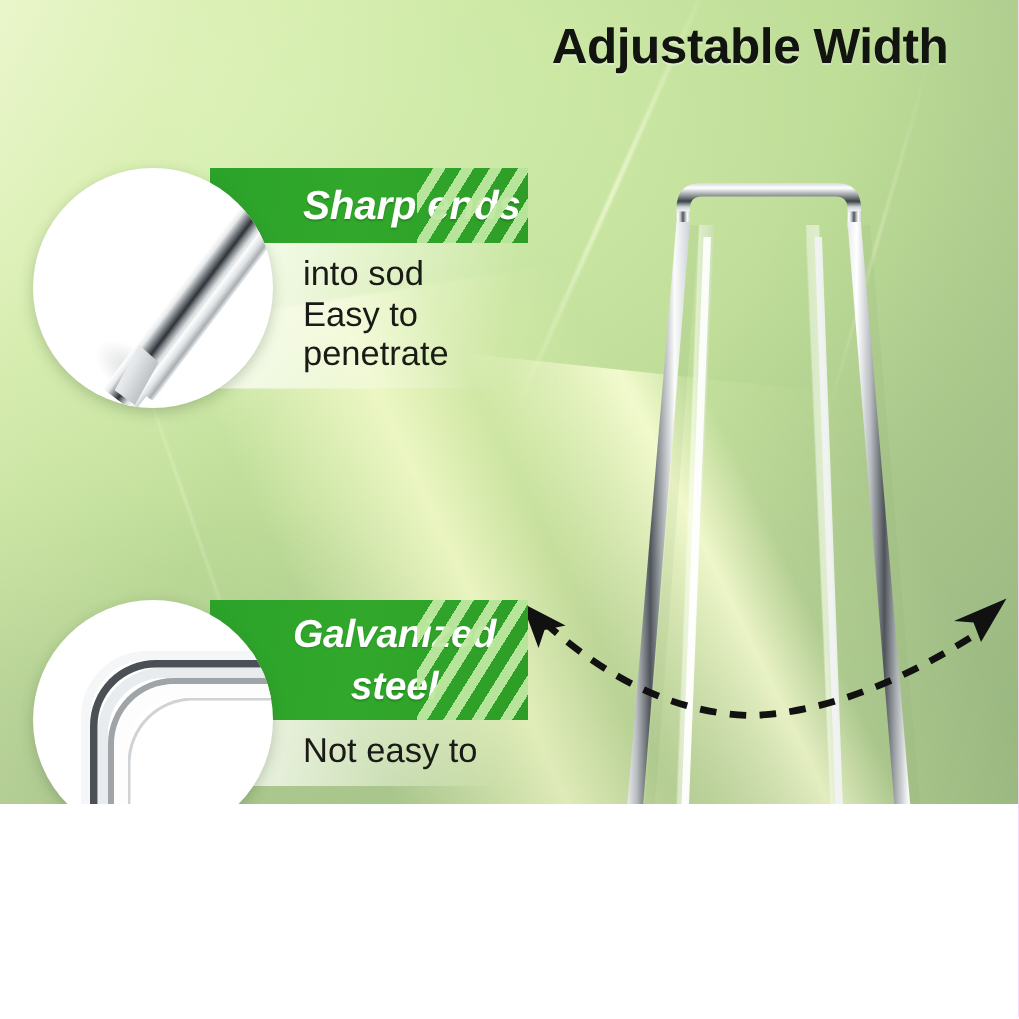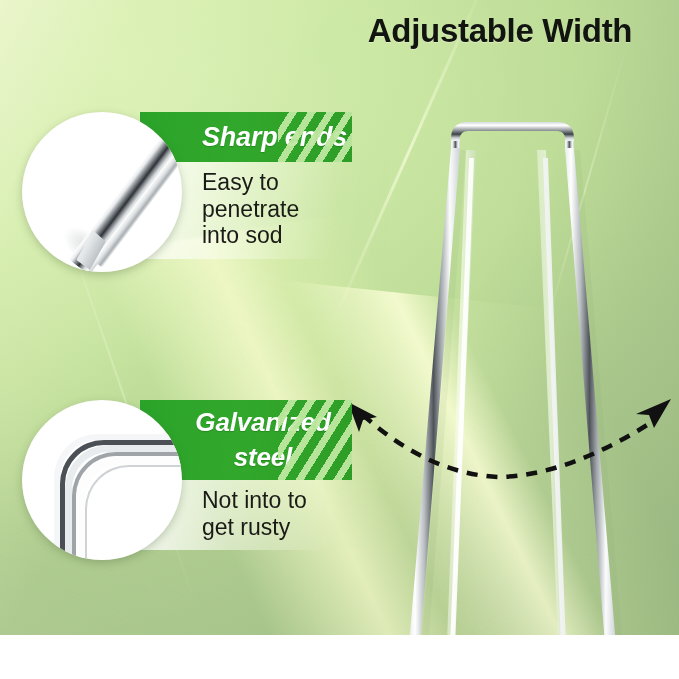--- a/index.html
+++ b/index.html
@@ -1,20 +1,20 @@
 <!DOCTYPE html>
 <html><head>
 <meta charset="utf-8">
 <style>
   html,body{margin:0;padding:0;background:#fff;}
   body{font-family:"Liberation Sans", sans-serif;}
 
   #stage{
     position:relative;
-    width:679px;height:635px;
+    width:679px;height:536px;
     overflow:hidden;
     background:#f0abfc;
   }
 
   
   .bg-base{
     position:absolute;inset:0;
     background:
       radial-gradient(120% 95% at 18% 10%, #d4eeac 0%, #cbe8a2 28%, #bedd97 55%, #aecb8f 80%, #a6c48c 100%);
   }
@@ -291,44 +291,43 @@
     <path d="M671 399 L654 428 L649 415 L636 414 Z" fill="#111111"></path>
   </svg>
 
   <div class="title">
     <span>Adjustable Width</span>
   </div>
 
   <div class="feature" style="left:22px;top:112px;width:350px;height:175px;">
 
     <div class="subtext" style="top:50px;">
+      <span>into sod</span>
       <span>Easy to penetrate</span>
-      <span>into sod</span>
     </div>
 
     <div class="banner" style="top:0;">
       <span>Sharp ends</span>
       <span class="stripes"></span>
     </div>
 
     <div class="circle">
       <div class="tip-art">
         <div class="tip-shadow"></div>
         <div class="tip-shaft"></div>
         <div class="tip-shaft2"></div>
         <div class="tip-point"></div>
       </div>
     </div>
   </div>
 
   <div class="feature" style="left:22px;top:400px;width:350px;height:180px;">
 
     <div class="subtext" style="top:80px;">
-      <span>Not into to</span>
-      <span>get rusty</span>
+      <span>Not easy to</span>
     </div>
 
     <div class="banner tall" style="top:0;">
       <div>Galvanized</div>
       <div>steel</div>
       <span class="stripes"></span>
     </div>
 
     <div class="circle">
       <div class="bend-art">

